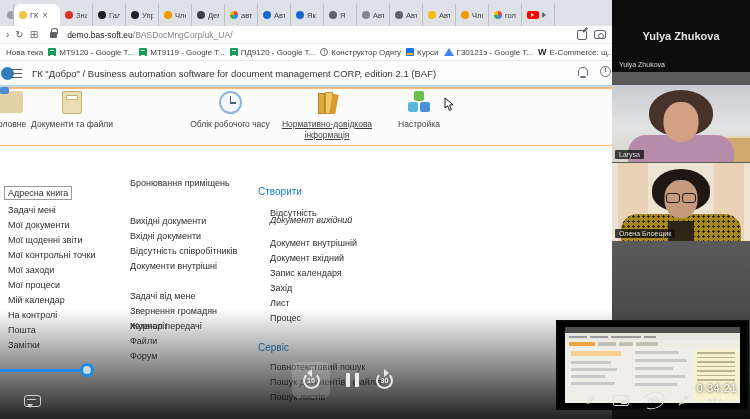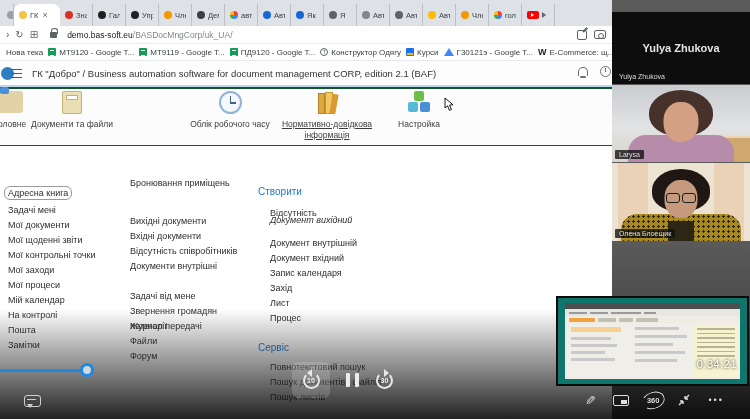--- a/index.html
+++ b/index.html
@@ -1,20 +1,20 @@
 <!DOCTYPE html>
 <html><head>
 <meta charset="utf-8">
 <style>
   * { margin:0; padding:0; box-sizing:border-box; }
   body { font-family:"Liberation Sans","DejaVu Sans",sans-serif; background:#000; }
   .screen { position:relative; width:750px; height:419px; overflow:hidden; background:#fff; }
 
   
-  .share { position:absolute; left:0; top:0; width:612px; height:419px; overflow:hidden; background:#14532d; }
+  .share { position:absolute; left:0; top:0; width:612px; height:419px; overflow:hidden; background:#fdba74; }
 
   
   .tabbar { position:absolute; left:0; top:0; width:612px; height:26px; background:#dee1e6; display:flex; align-items:flex-end; padding-left:2px; }
   .tab { position:relative; height:22px; display:flex; align-items:center; gap:3px; padding:0 5px; min-width:0; flex:0 0 33px; border-right:1px solid #bdc1c6; overflow:hidden; }
   .tab.pre { flex:0 0 12px; }
   .tab.active { flex:0 0 46px; background:#fff; border-radius:7px 7px 0 0; border-right:none; }
   .tlabel { font-size:7.5px; color:#3c4043; white-space:nowrap; overflow:hidden; }
   .tclose { font-size:9px; color:#5f6368; margin-left:1px; }
   .ticon { width:8px; height:8px; border-radius:50%; flex:0 0 8px; }
   .i-page{background:#9aa0a6}.i-smiley{background:#f5c445}.i-flower{background:#d93025}
@@ -99,41 +99,41 @@
   .navitem { position:absolute; font-size:9px; color:#2e2e2e; white-space:nowrap; cursor:pointer; }
   .navitem.focus { border:1px solid #9a9a9a; padding:1px 3px; margin:-2px -4px; }
   .bluehead { position:absolute; font-size:10px; color:#1a7ac4; white-space:nowrap; }
 
   
   .cursor { position:absolute; left:443px; top:97px; z-index:9; }
 
   
   .videos { position:absolute; left:612px; top:0; width:138px; height:419px; background:linear-gradient(#5a5a5a 58%, #333); }
   .tile { position:absolute; left:0; width:138px; overflow:hidden; }
-  .tile1 { top:12px; height:72px; background:#0d0d0d; display:flex; align-items:center; justify-content:center; }
+  .tile1 { top:0; height:72px; background:#0d0d0d; display:flex; align-items:center; justify-content:center; }
   .bigname { font-size:11px; font-weight:bold; color:#e4e4e4; }
   .vlabel { position:absolute; left:3px; bottom:3px; background:rgba(15,15,15,.78); color:#ddd; font-size:7px; padding:1px 4px; border-radius:1px; z-index:3; }
   .tile2 { top:85px; height:77px; background:linear-gradient(180deg,#c9ccd0,#e2e3e4 55%,#d8d3ca); }
   .t2-shelf { position:absolute; right:0; bottom:0; width:34px; height:26px; background:#cfa870; border-top:2px solid #e8d7b8; }
   .t2-hair { position:absolute; left:50%; transform:translateX(-50%); top:5px; width:64px; height:46px; background:#47322b; border-radius:50% 50% 45% 45%; }
   .t2-body { position:absolute; left:50%; transform:translateX(-50%); bottom:0; width:106px; height:27px; background:#b78cab; border-radius:18px 18px 0 0; }
   .t2-face { position:absolute; left:50%; transform:translateX(-50%); top:17px; width:35px; height:40px; background:#d3a084; border-radius:46%; }
   .tile3 { top:163px; height:78px; background:#ece3d3; }
   .t3-deco1,.t3-deco2 { position:absolute; top:0; width:30px; height:78px; background:rgba(225,150,80,.22); }
   .t3-deco1 { left:6px; } .t3-deco2 { right:6px; }
   .t3-hair { position:absolute; left:50%; transform:translateX(-50%); top:6px; width:58px; height:42px; background:#1e1713; border-radius:50% 50% 42% 42%; }
   .t3-body { position:absolute; left:50%; transform:translateX(-50%); bottom:0; width:120px; height:27px; background:#a8891f; background-image:radial-gradient(#2a220a 1px, transparent 1.3px); background-size:5px 5px; border-radius:16px 16px 0 0; }
   .t3-chest { position:absolute; left:50%; transform:translateX(-50%); bottom:0; width:26px; height:20px; background:#2e2615; }
   .t3-face { position:absolute; left:50%; transform:translateX(-50%); top:17px; width:33px; height:38px; background:#c69a7c; border-radius:46%; }
   .t3-glasses { position:absolute; left:50%; transform:translateX(-50%); top:30px; width:34px; height:9px; }
   .t3-glasses:before,.t3-glasses:after { content:''; position:absolute; top:0; width:12px; height:8px; border:1.5px solid #1c1c1c; border-radius:3px; }
   .t3-glasses:before { left:2px; } .t3-glasses:after { right:2px; }
 
   
-  .pip { position:absolute; left:556px; top:296px; width:193px; height:90px; background:#0f766e; border:2px solid #0a0a0a; z-index:6; padding:5px 7px; }
+  .pip { position:absolute; left:556px; top:320px; width:193px; height:90px; background:#000000; border:2px solid #0a0a0a; z-index:6; padding:5px 7px; }
   .pip-win { position:relative; width:100%; height:100%; background:#f0eee8; overflow:hidden; }
   .pip-title { height:6px; background:#4d4d4d; }
   .pip-menu { height:7px; background:#e8e6e0; display:flex; align-items:center; gap:3px; padding:0 4px; }
   .pip-menu i { display:block; width:18px; height:2px; background:#9a9a9a; }
   .pip-tabs { height:7px; display:flex; align-items:center; gap:3px; padding:0 4px; background:#efece4; }
   .chip { display:block; height:4px; border-radius:1px; }
   .chip.orange { width:26px; background:#f0a33c; }
   .chip.gray { width:18px; background:#c2bfb6; }
   .pip-body { position:relative; height:calc(100% - 20px); }
   .fline { position:absolute; height:2.5px; background:#c9c9c9; }
@@ -340,21 +340,21 @@
     </div>
 
     <svg class="cursor" width="12" height="15" viewBox="0 0 12 15">
       <path d="M2 1 L2 11 L4.6 8.8 L6.4 13.4 L8.4 12.5 L6.6 8 L10 7.8 Z" fill="#fff" stroke="#000" stroke-width="0.9"></path>
     </svg>
 
     <input class="search" placeholder="Пошук (Ctrl+F)" style="">
 
     <div class="content">
 
-      <span class="navitem focus" style="left:8px;top:42px;border-radius:6px;">Адресна книга</span>
+      <span class="navitem focus" style="left:8px;top:42px;">Адресна книга</span>
       <span class="navitem" style="left:8px;top:59px;">Задачі мені</span>
       <span class="navitem" style="left:8px;top:74px;">Мої документи</span>
       <span class="navitem" style="left:8px;top:89px;">Мої щоденні звіти</span>
       <span class="navitem" style="left:8px;top:104px;">Мої контрольні точки</span>
       <span class="navitem" style="left:8px;top:119px;">Мої заходи</span>
       <span class="navitem" style="left:8px;top:134px;">Мої процеси</span>
       <span class="navitem" style="left:8px;top:149px;">Мій календар</span>
       <span class="navitem" style="left:8px;top:164px;">На контролі</span>
       <span class="navitem" style="left:8px;top:179px;">Пошта</span>
       <span class="navitem" style="left:8px;top:194px;">Замітки</span>

